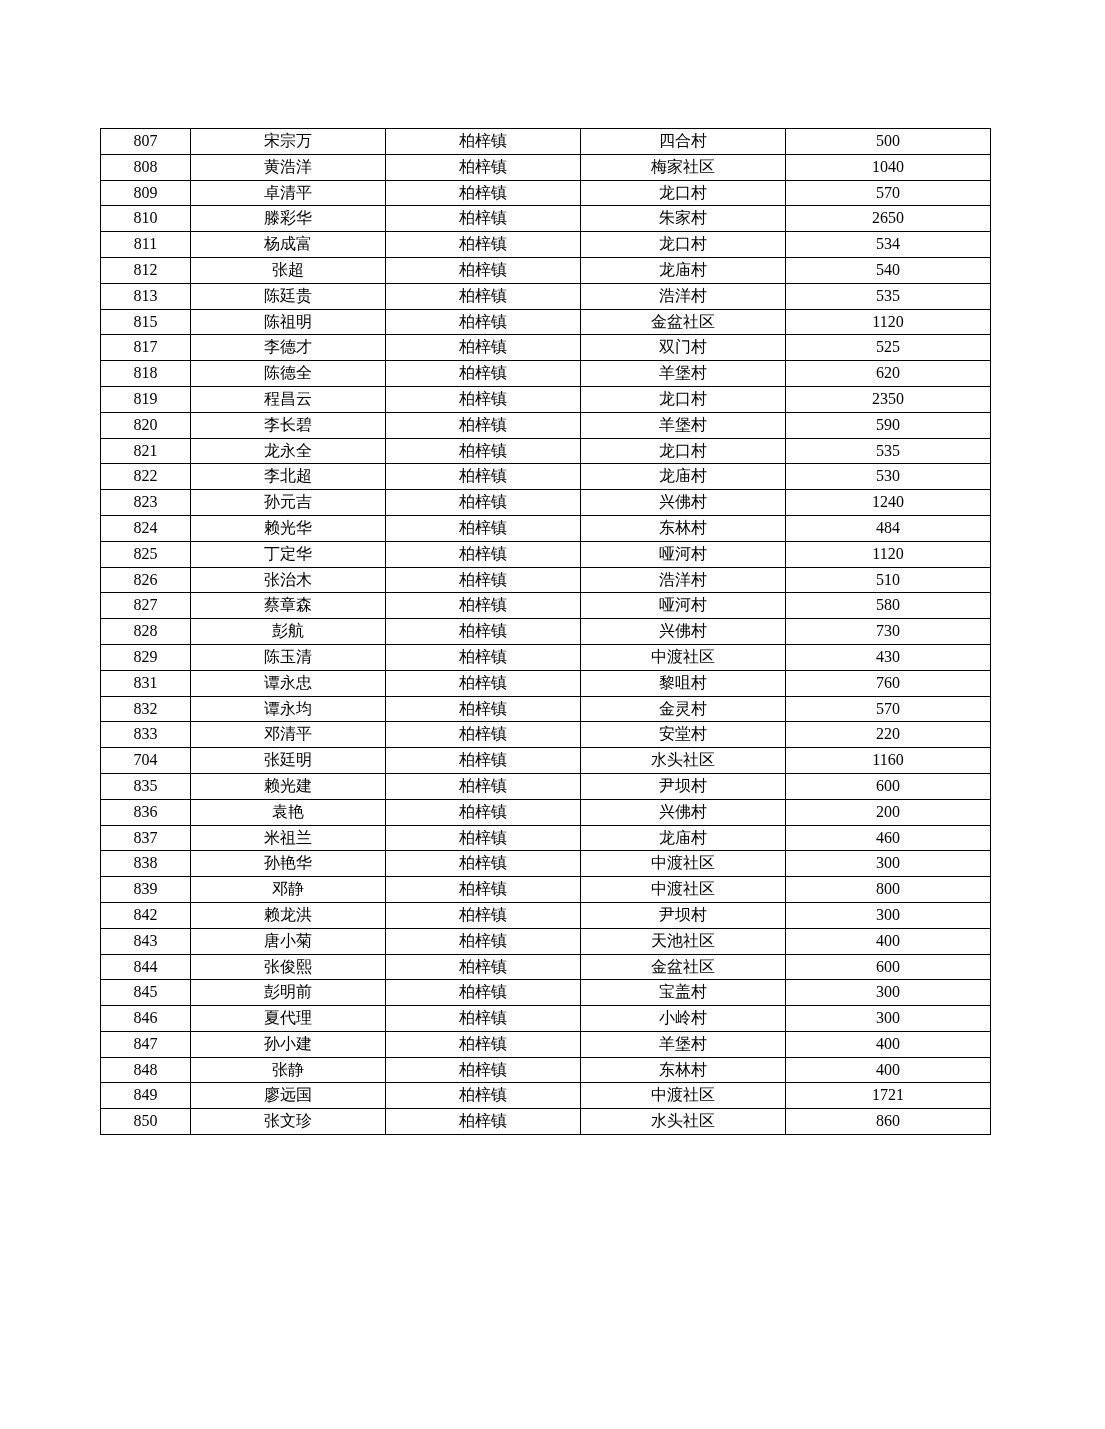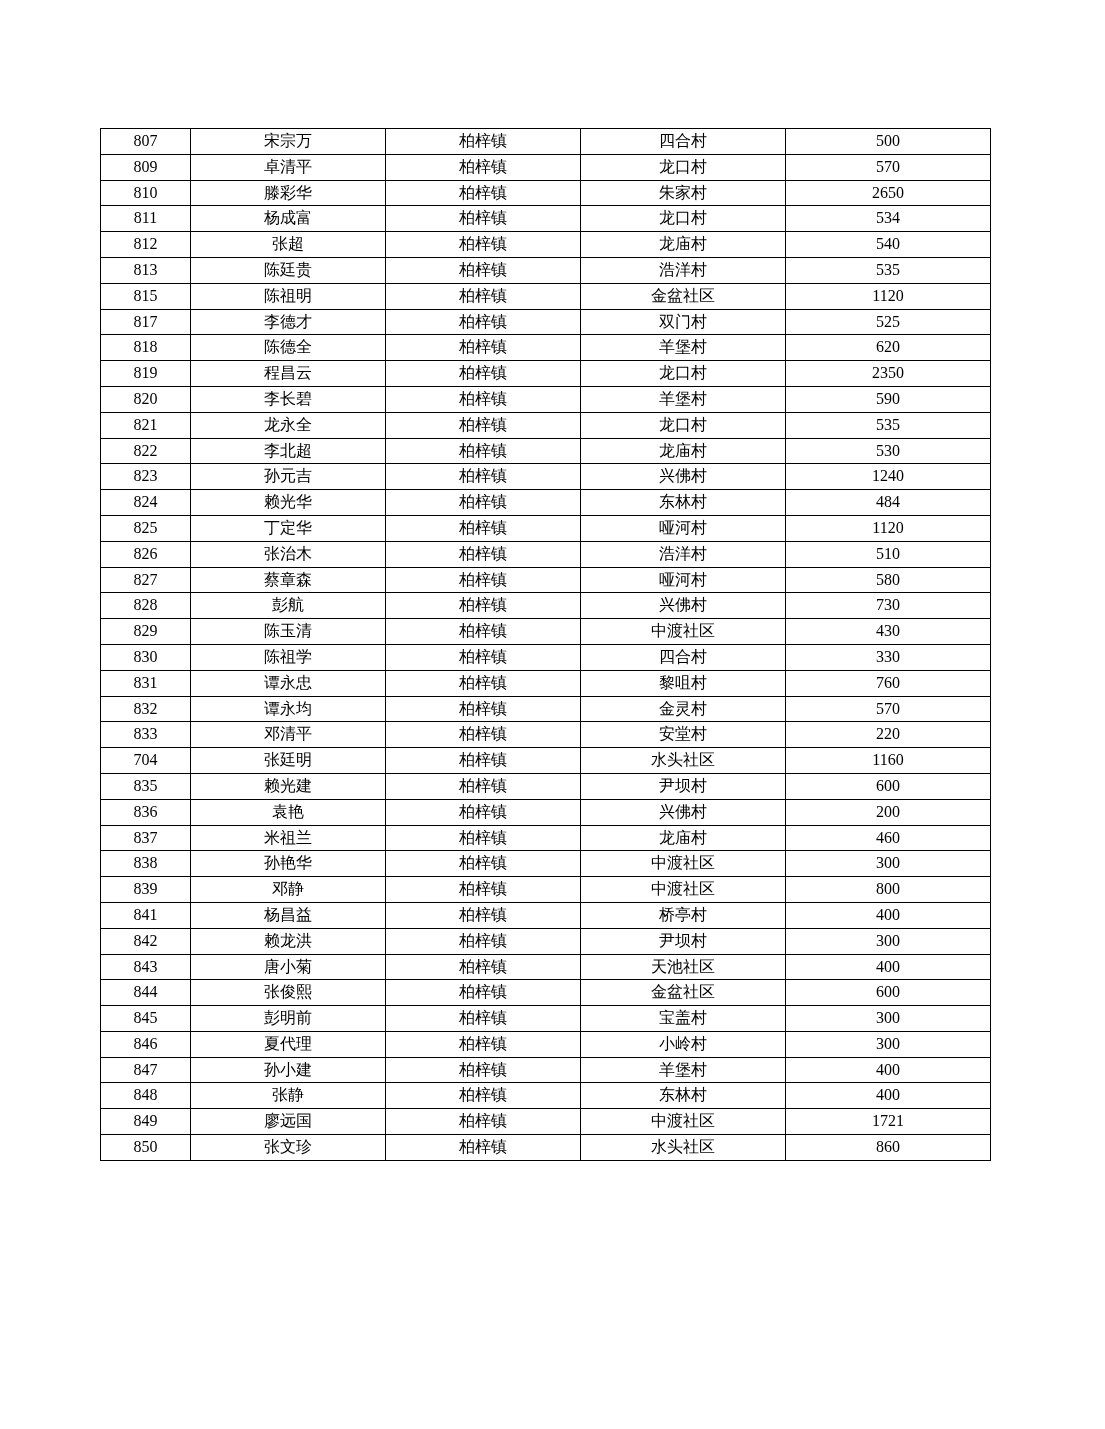--- a/index.html
+++ b/index.html
@@ -64,20 +64,27 @@
       </colgroup>
       <tbody id="table-body">
           <tr>
             <td>807</td>
             <td>宋宗万</td>
             <td>柏梓镇</td>
             <td>四合村</td>
             <td>500</td>
           </tr>
           <tr>
+            <td>808</td>
+            <td>黄浩洋</td>
+            <td>柏梓镇</td>
+            <td>梅家社区</td>
+            <td>1040</td>
+          </tr>
+          <tr>
             <td>809</td>
             <td>卓清平</td>
             <td>柏梓镇</td>
             <td>龙口村</td>
             <td>570</td>
           </tr>
           <tr>
             <td>810</td>
             <td>滕彩华</td>
             <td>柏梓镇</td>
@@ -197,27 +204,20 @@
             <td>730</td>
           </tr>
           <tr>
             <td>829</td>
             <td>陈玉清</td>
             <td>柏梓镇</td>
             <td>中渡社区</td>
             <td>430</td>
           </tr>
           <tr>
-            <td>830</td>
-            <td>陈祖学</td>
-            <td>柏梓镇</td>
-            <td>四合村</td>
-            <td>330</td>
-          </tr>
-          <tr>
             <td>831</td>
             <td>谭永忠</td>
             <td>柏梓镇</td>
             <td>黎咀村</td>
             <td>760</td>
           </tr>
           <tr>
             <td>832</td>
             <td>谭永均</td>
             <td>柏梓镇</td>
@@ -265,27 +265,20 @@
             <td>柏梓镇</td>
             <td>中渡社区</td>
             <td>300</td>
           </tr>
           <tr>
             <td>839</td>
             <td>邓静</td>
             <td>柏梓镇</td>
             <td>中渡社区</td>
             <td>800</td>
-          </tr>
-          <tr>
-            <td>841</td>
-            <td>杨昌益</td>
-            <td>柏梓镇</td>
-            <td>桥亭村</td>
-            <td>400</td>
           </tr>
           <tr>
             <td>842</td>
             <td>赖龙洪</td>
             <td>柏梓镇</td>
             <td>尹坝村</td>
             <td>300</td>
           </tr>
           <tr>
             <td>843</td>

